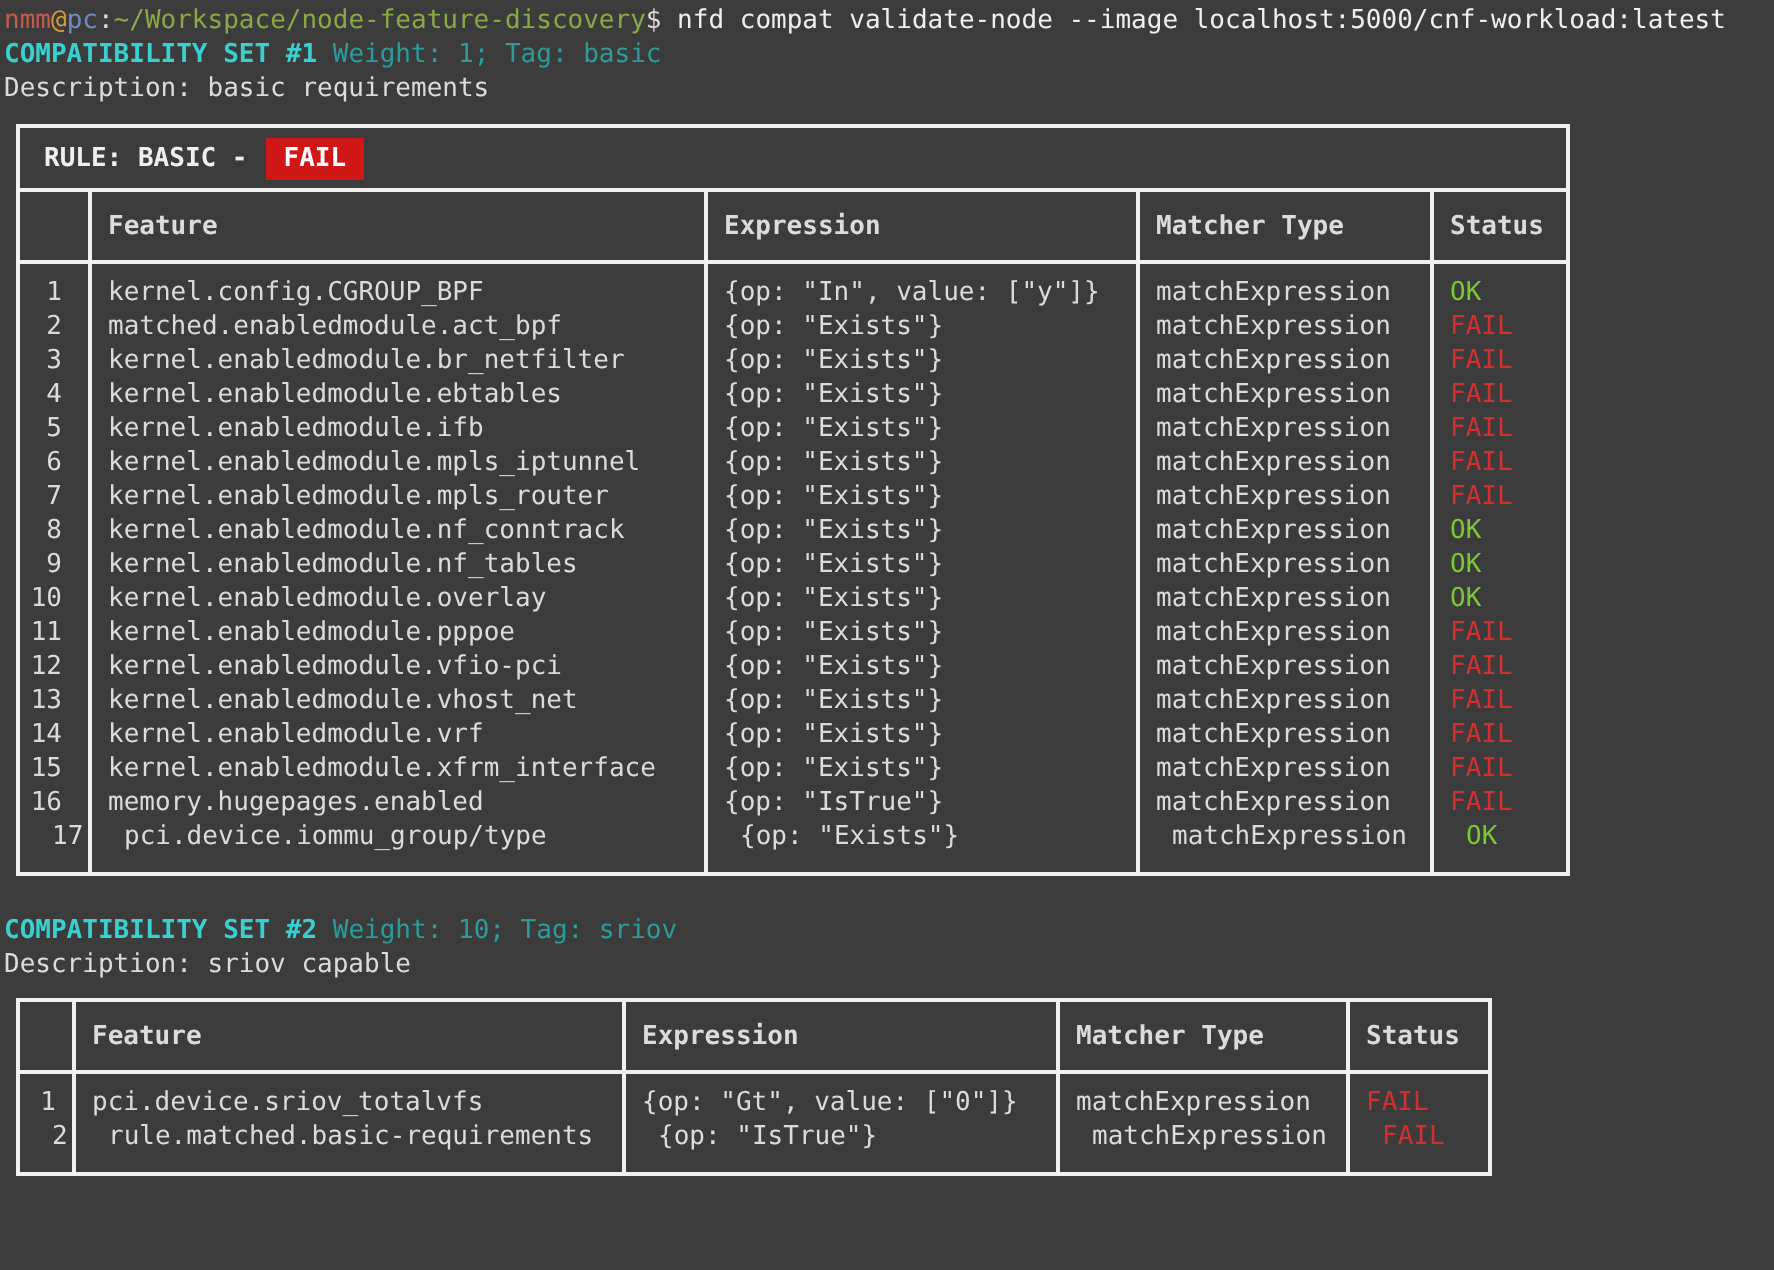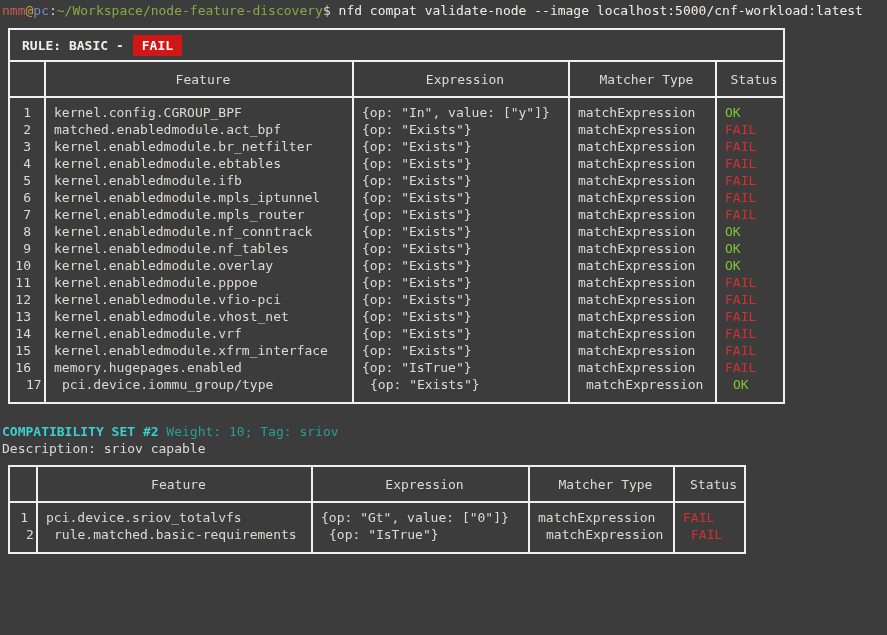--- a/index.html
+++ b/index.html
@@ -53,22 +53,22 @@
   .fail-badge {
     display: inline-block;
     background: var(--badge-bg, #d01818);
     color: var(--badge-fg, #ffffff);
     font-weight: bold;
     padding: 2px 9px;
     margin-left: 9px;
   }
   tr.cols th {
     height: 34px;
-    font-weight: normal;
-    text-align: center;
+    font-weight: bold;
+    text-align: left;
     padding: 0 0 0 8px;
     color: var(--fg);
     white-space: pre;
   }
   tbody td {
     border-top: none !important;
     border-bottom: none !important;
     padding: 0 0 0 8px;
     white-space: pre;
     color: var(--fg);
@@ -80,20 +80,22 @@
   td.st-ok   { color: var(--ok); }
   td.st-fail { color: var(--fail); }
 </style>
 </head>
 <body>
 
 <div class="terminal">
 
   <div class="line"><span class="c-user">nmm</span><span class="c-at">@</span><span class="c-host">pc</span><span class="c-punct">:</span><span class="c-path">~/Workspace/node-feature-discovery</span><span class="c-punct">$</span><span class="c-cmd"> nfd compat validate-node --image localhost:5000/cnf-workload:latest</span></div>
 
+  <div class="line"><span class="set-title-text">COMPATIBILITY SET #1</span><span class="set-meta"> Weight: 1; Tag: basic</span></div>
+  <div class="line desc">Description: basic requirements</div>
 
   <table class="rule-table" id="table-0">
     <colgroup>
         <col style="width:36px">
         <col style="width:308px">
         <col style="width:216px">
         <col style="width:147px">
         <col style="width:68px">
       </colgroup>
     <thead>

